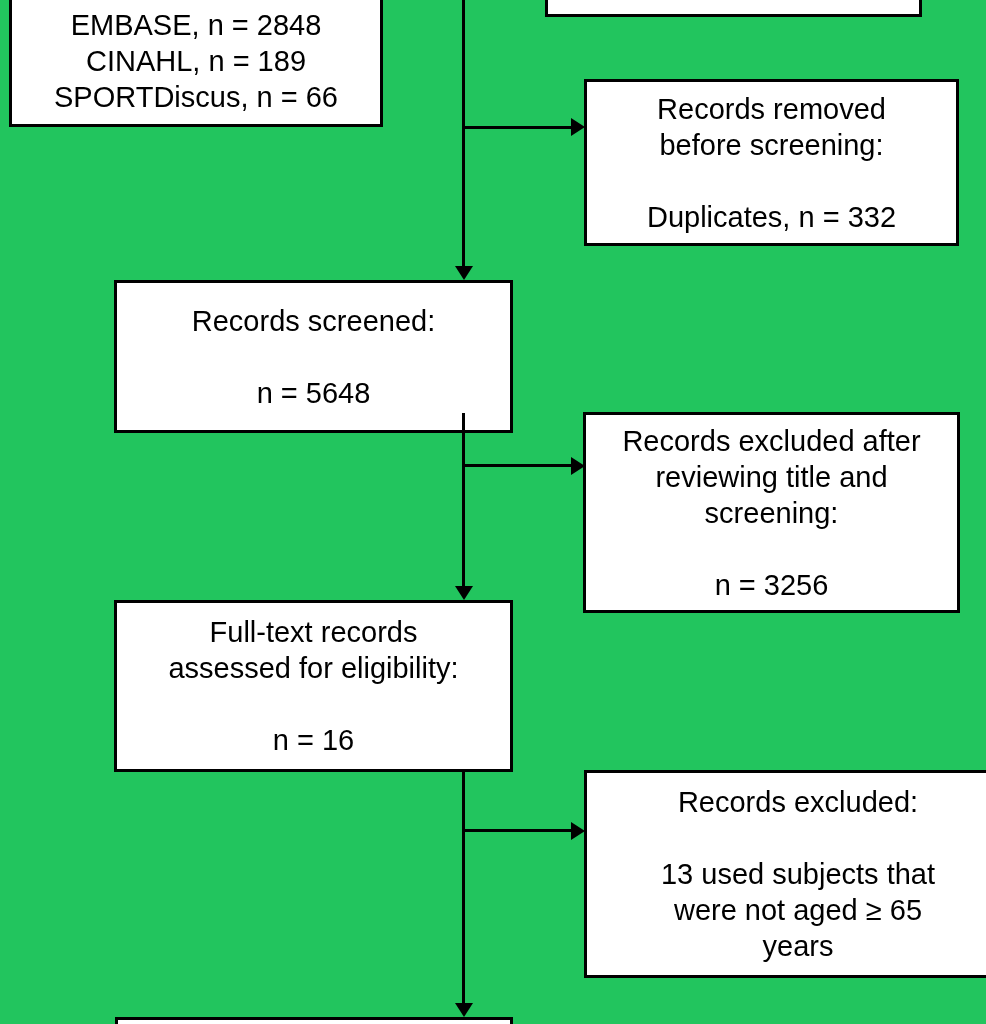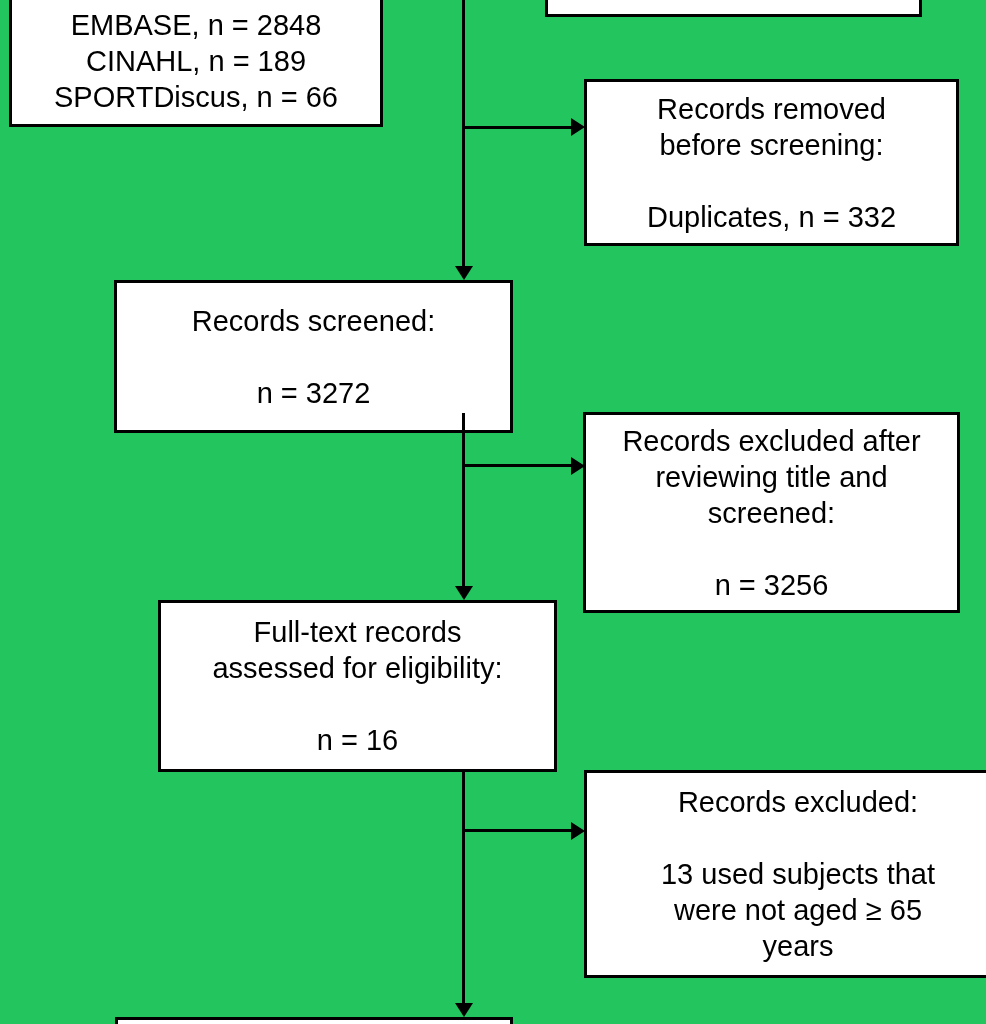--- a/index.html
+++ b/index.html
@@ -76,38 +76,38 @@
   <div class="box" style="left:584px; top:79px; width:375px; height:167px; padding:9px 0;">
     <div class="line">Records removed</div>
     <div class="line">before screening:</div>
     <div class="line"></div>
     <div class="line">Duplicates, n = 332</div>
   </div>
 
   <div class="box" style="left:114px; top:280px; width:399px; height:153px; padding:10px 0;">
     <div class="line">Records screened:</div>
     <div class="line"></div>
-    <div class="line">n = 3272</div>
+    <div class="line">n = 5648</div>
   </div>
 
   <div class="vline" style="left:462px; top:413px; height:173px;"></div>
   <div class="arrow-down" style="left:455px; top:586px;"></div>
 
   <div class="hline" style="left:463px; top:464px; width:108px;"></div>
   <div class="arrow-right" style="left:571px; top:457px;"></div>
 
   <div class="box" style="left:583px; top:412px; width:377px; height:201px; padding:28px 0;">
     <div class="line">Records excluded after</div>
     <div class="line">reviewing title and</div>
-    <div class="line">screened:</div>
+    <div class="line">screening:</div>
     <div class="line"></div>
     <div class="line">n = 3256</div>
   </div>
 
-  <div class="box" style="left:114px; top:600px; width:399px; height:172px; padding:12px 0;margin-left:44px;">
+  <div class="box" style="left:114px; top:600px; width:399px; height:172px; padding:12px 0;">
     <div class="line">Full-text records</div>
     <div class="line">assessed for eligibility:</div>
     <div class="line"></div>
     <div class="line">n = 16</div>
   </div>
 
   <div class="vline" style="left:462px; top:772px; height:231px;"></div>
   <div class="arrow-down" style="left:455px; top:1003px;"></div>
 
   <div class="hline" style="left:463px; top:829px; width:108px;"></div>

